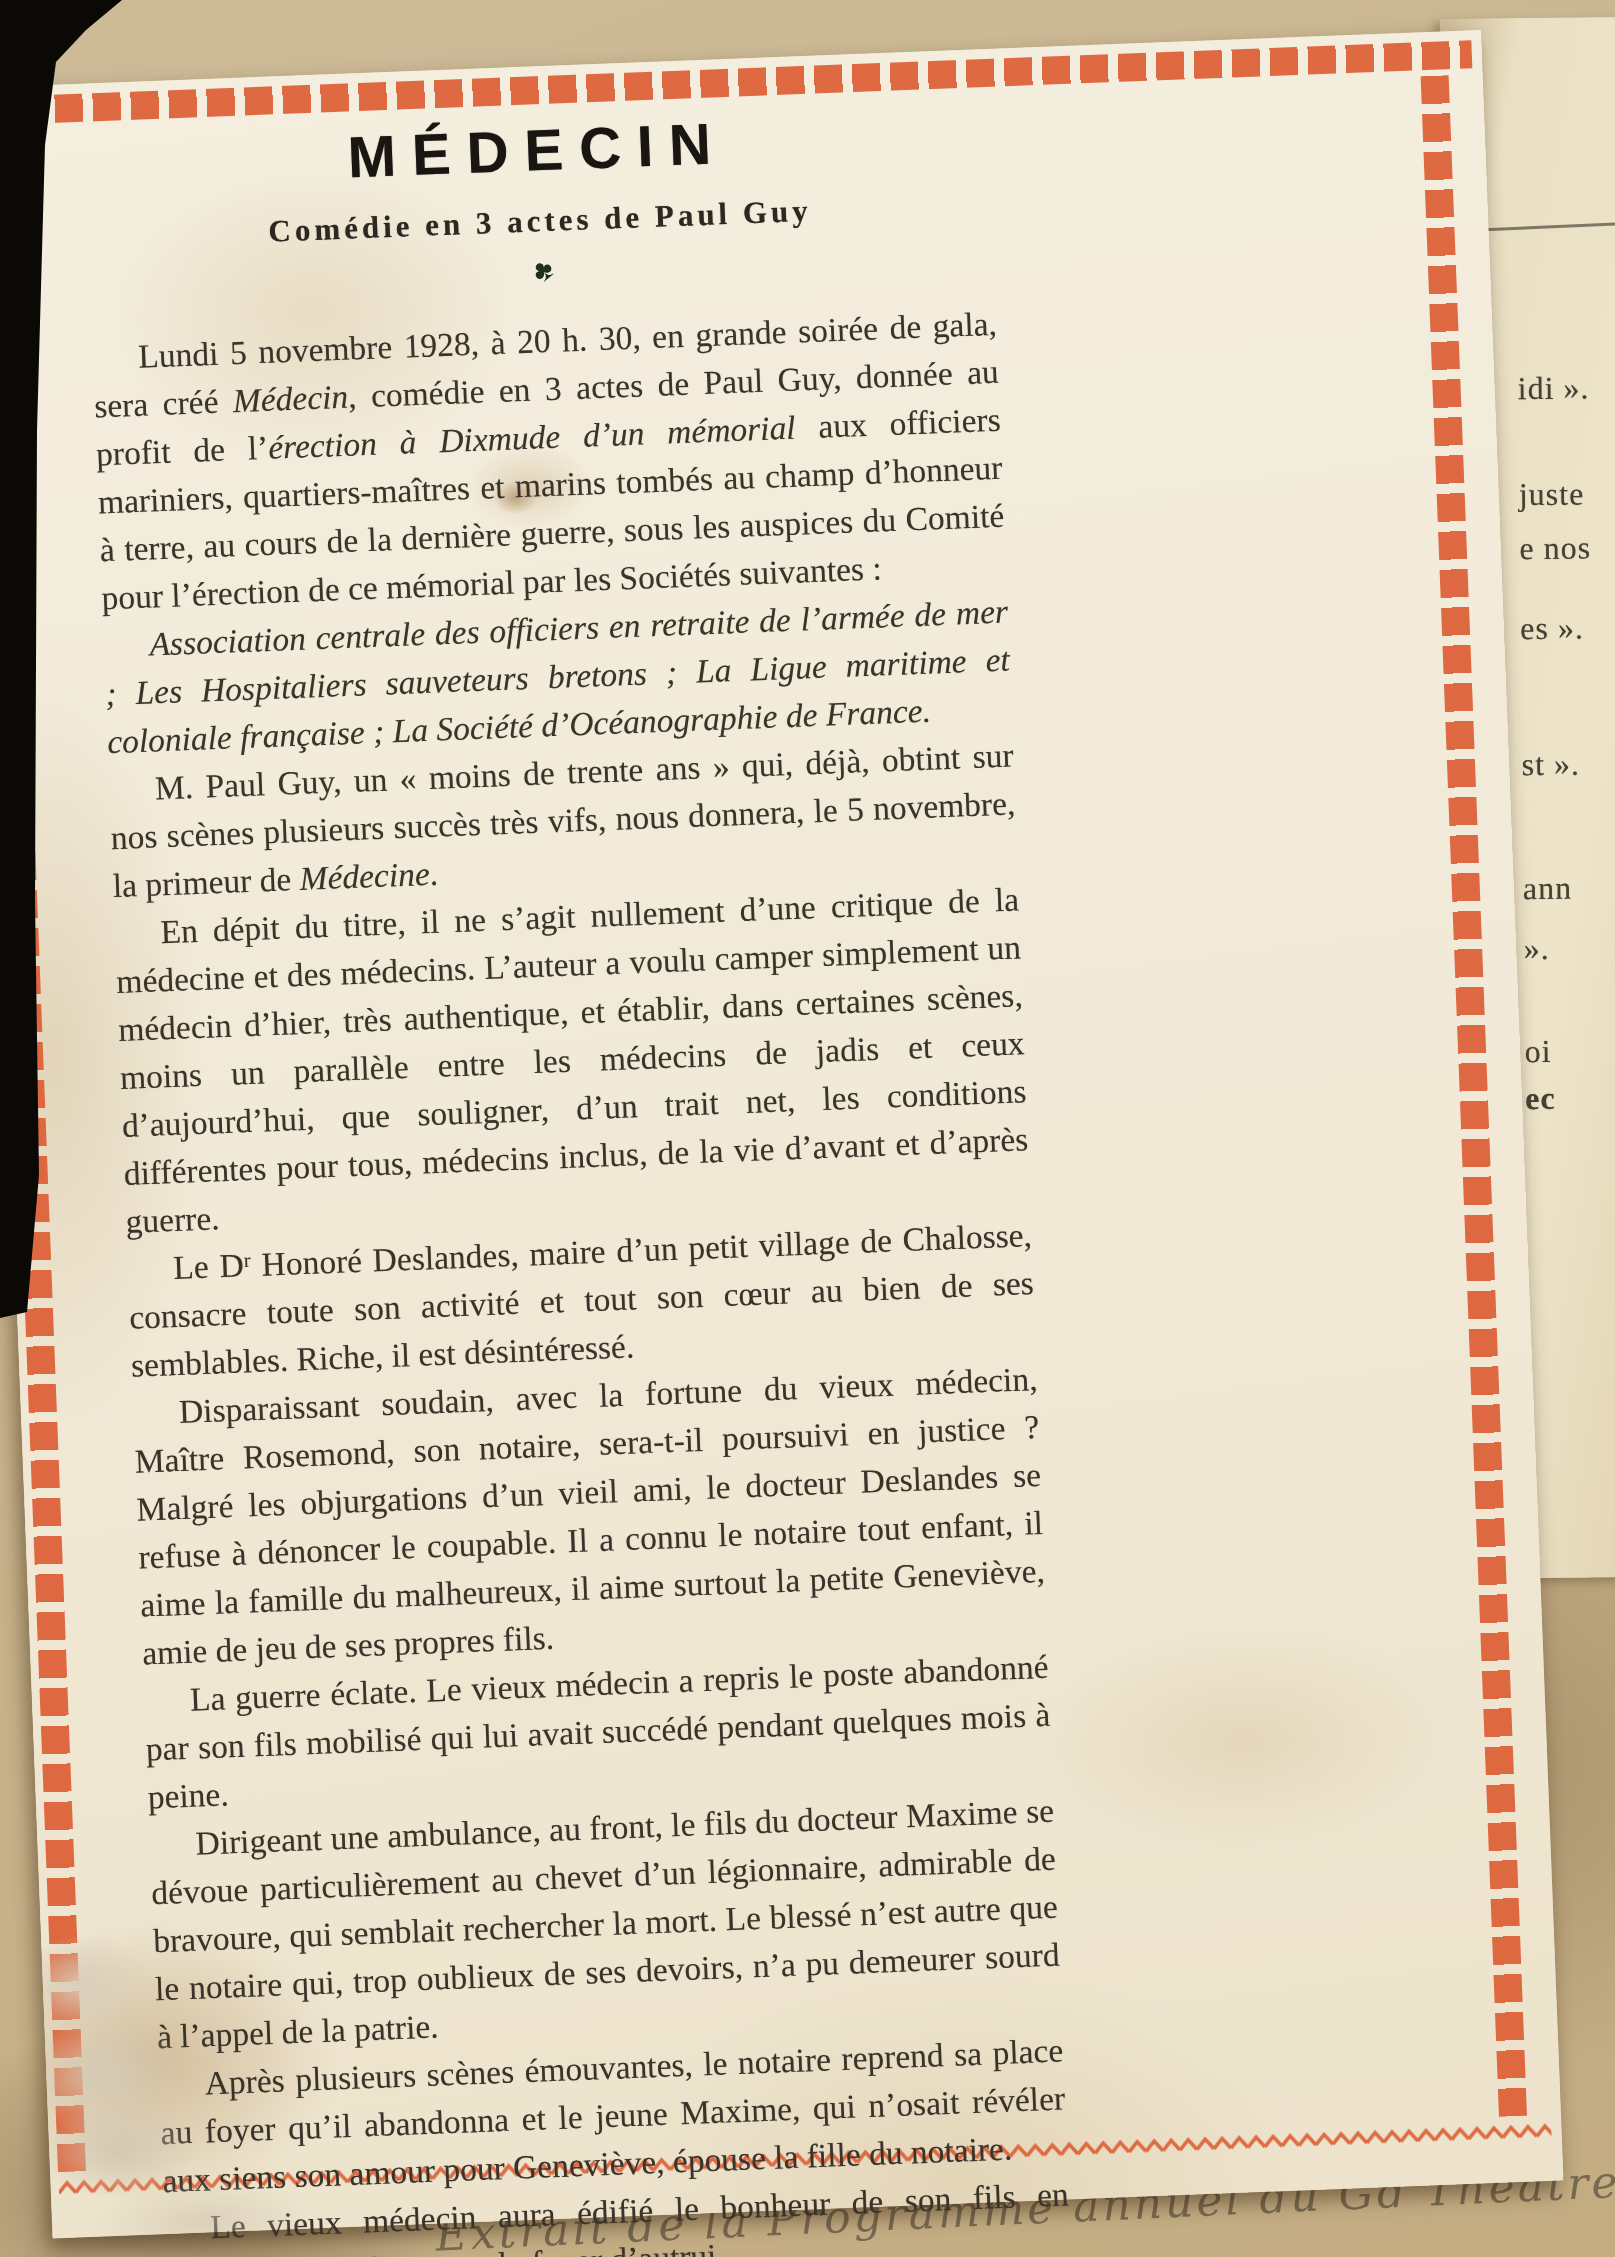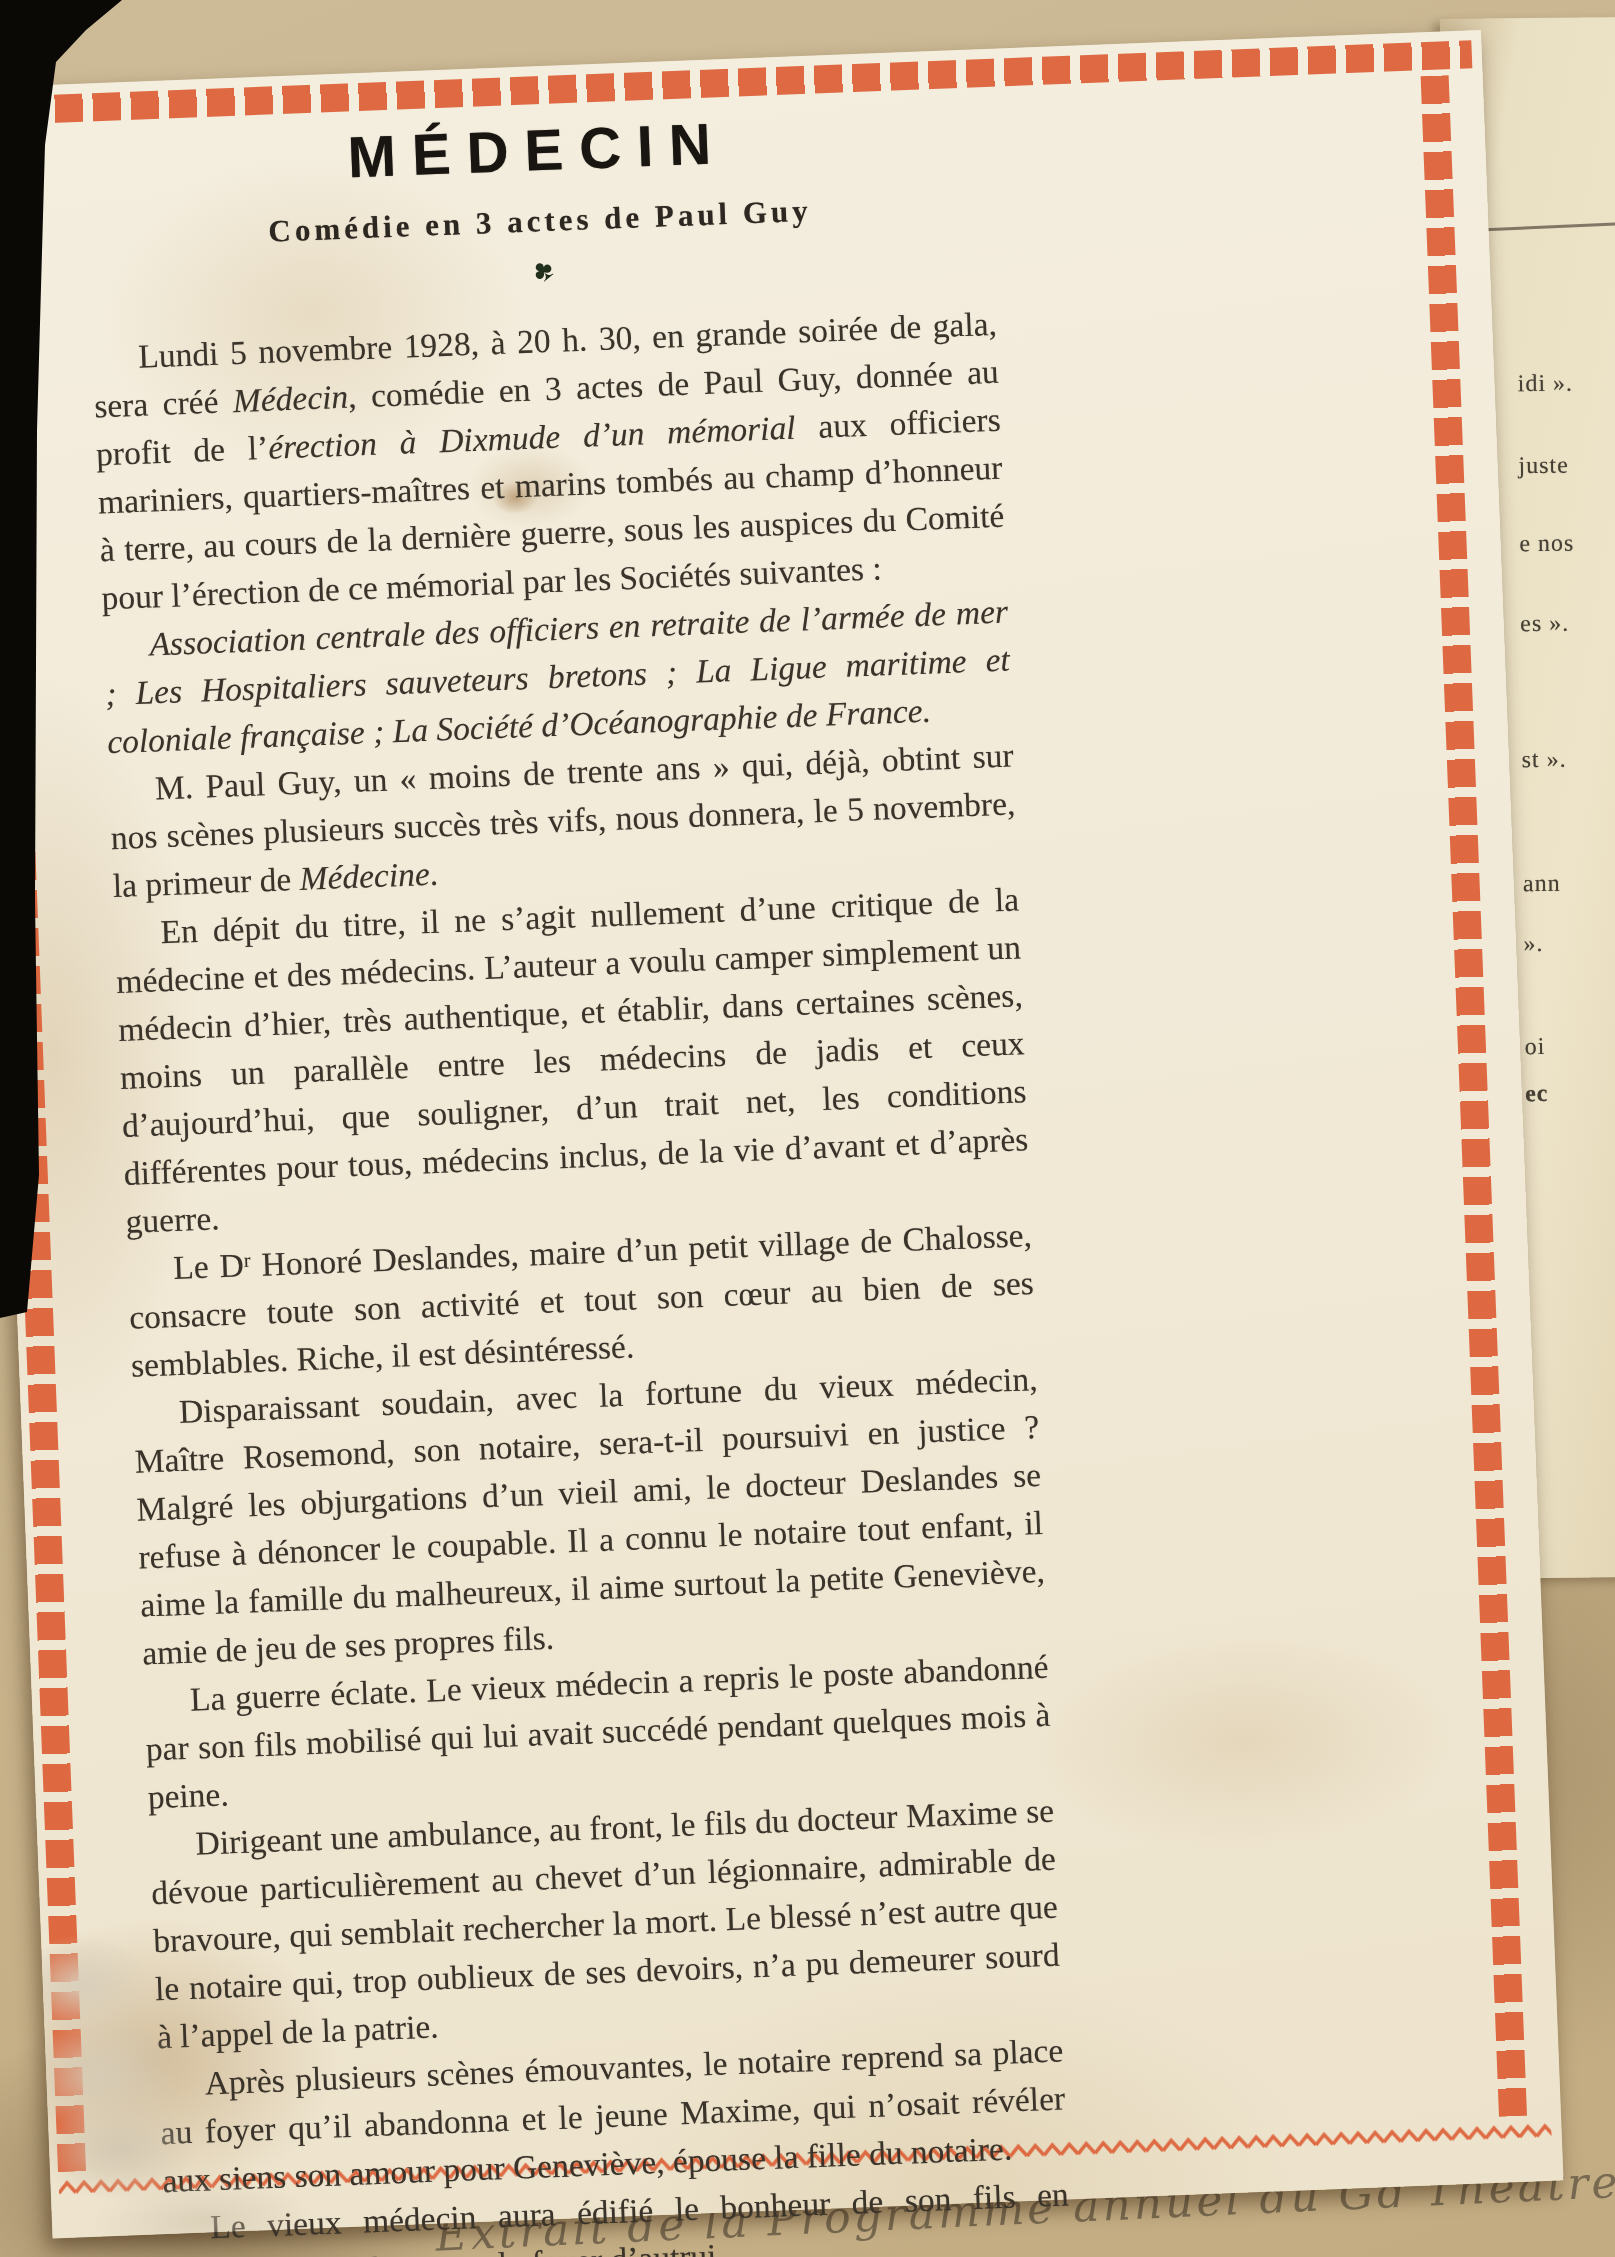--- a/index.html
+++ b/index.html
@@ -19,21 +19,21 @@
     background:linear-gradient(100deg,#cdbb97 0%, #e9dfc2 18%, #eee4c9 60%, #e2d5b4 100%);
     box-shadow:-6px 4px 10px rgba(70,50,25,.35);
     transform:rotate(-0.6deg);
   }
   .page2 .rule{
     position:absolute; left:14px; right:6px; top:208px; height:0;
     border-top:3px solid #5d5344; opacity:.75; transform:rotate(-2deg);
   }
   .frag{
     position:absolute; left:74px; white-space:nowrap;
-    font-size:24px; color:#464034; letter-spacing:1px;
+    font-size:32px; color:#464034; letter-spacing:1px;
     text-shadow:0 0 1px rgba(70,64,52,.5);
   }
 
   
   .page{
     position:absolute; left:-30px; top:88px; width:1512px; height:2152px;
     transform:rotate(-2.2deg); transform-origin:top left;
     background:
       radial-gradient(ellipse 300px 220px at 22% 11%, rgba(205,180,135,.30), transparent 70%),
       radial-gradient(ellipse 90px 60px  at 36% 19.5%, rgba(160,120,60,.22), transparent 70%),
@@ -114,21 +114,21 @@
 </style>
 </head>
 <body>
 
 <div id="canvas">
 
   <div class="page2">
     <div class="rule"></div>
     <div id="fragments">
         <div class="frag" style="top: 352px;">idi ».</div>
-        <div class="frag" style="top: 434px;">juste</div>
+        <div class="frag" style="top: 458px;">juste</div>
         <div class="frag" style="top: 512px;">e nos</div>
         <div class="frag" style="top: 592px;">es ».</div>
         <div class="frag" style="top: 728px;">st ».</div>
         <div class="frag" style="top: 808px; margin-top: 44px;">ann</div>
         <div class="frag" style="top: 912px;">».</div>
         <div class="frag" style="top: 1015px;">oi</div>
         <div class="frag" style="top: 1062px; font-weight: bold;">ec</div>
       </div>
   </div>
 

